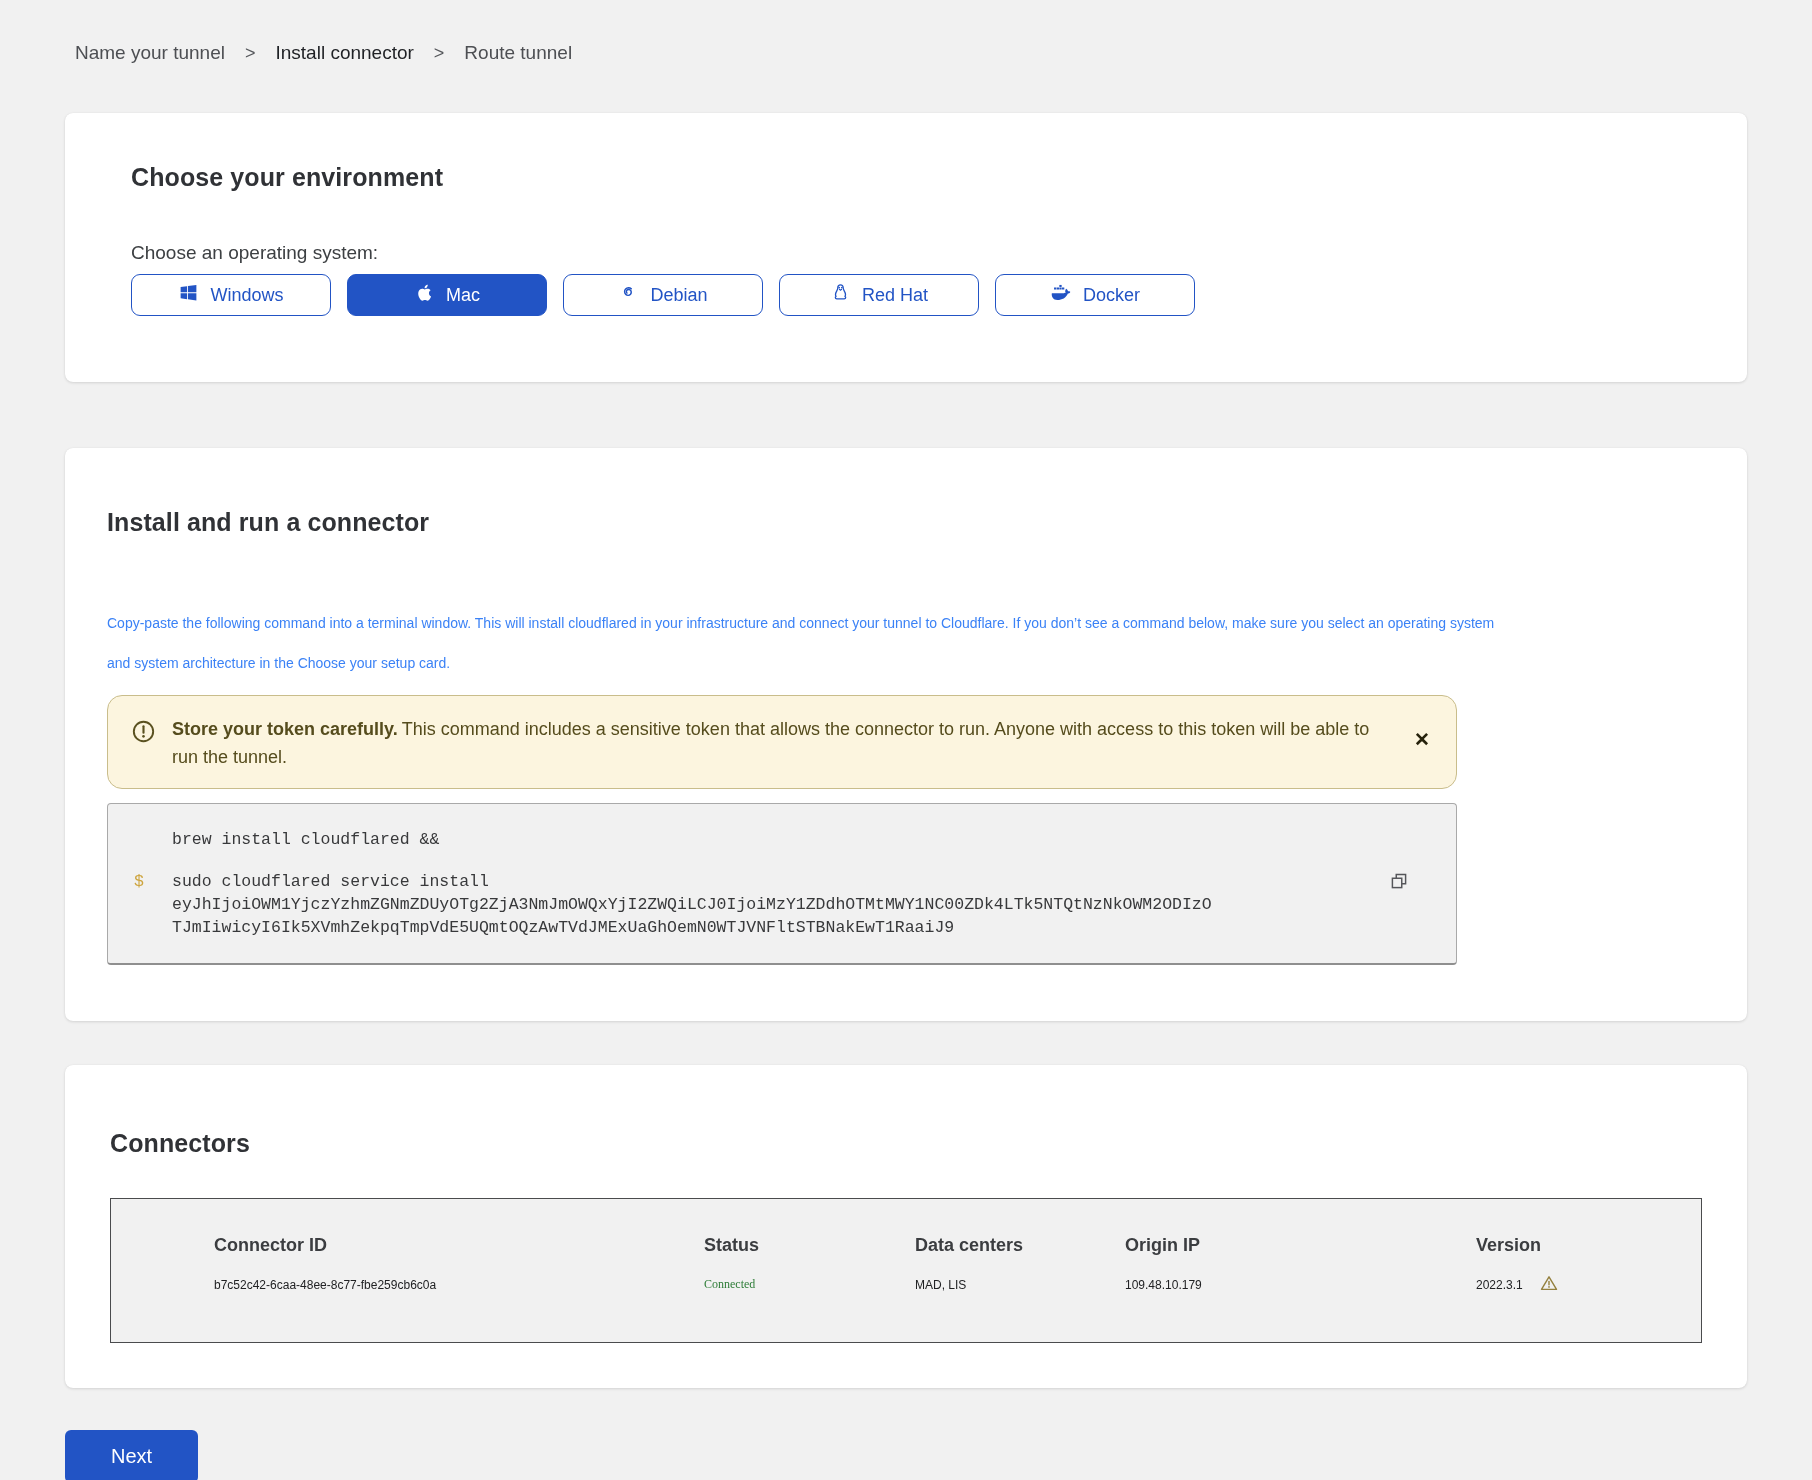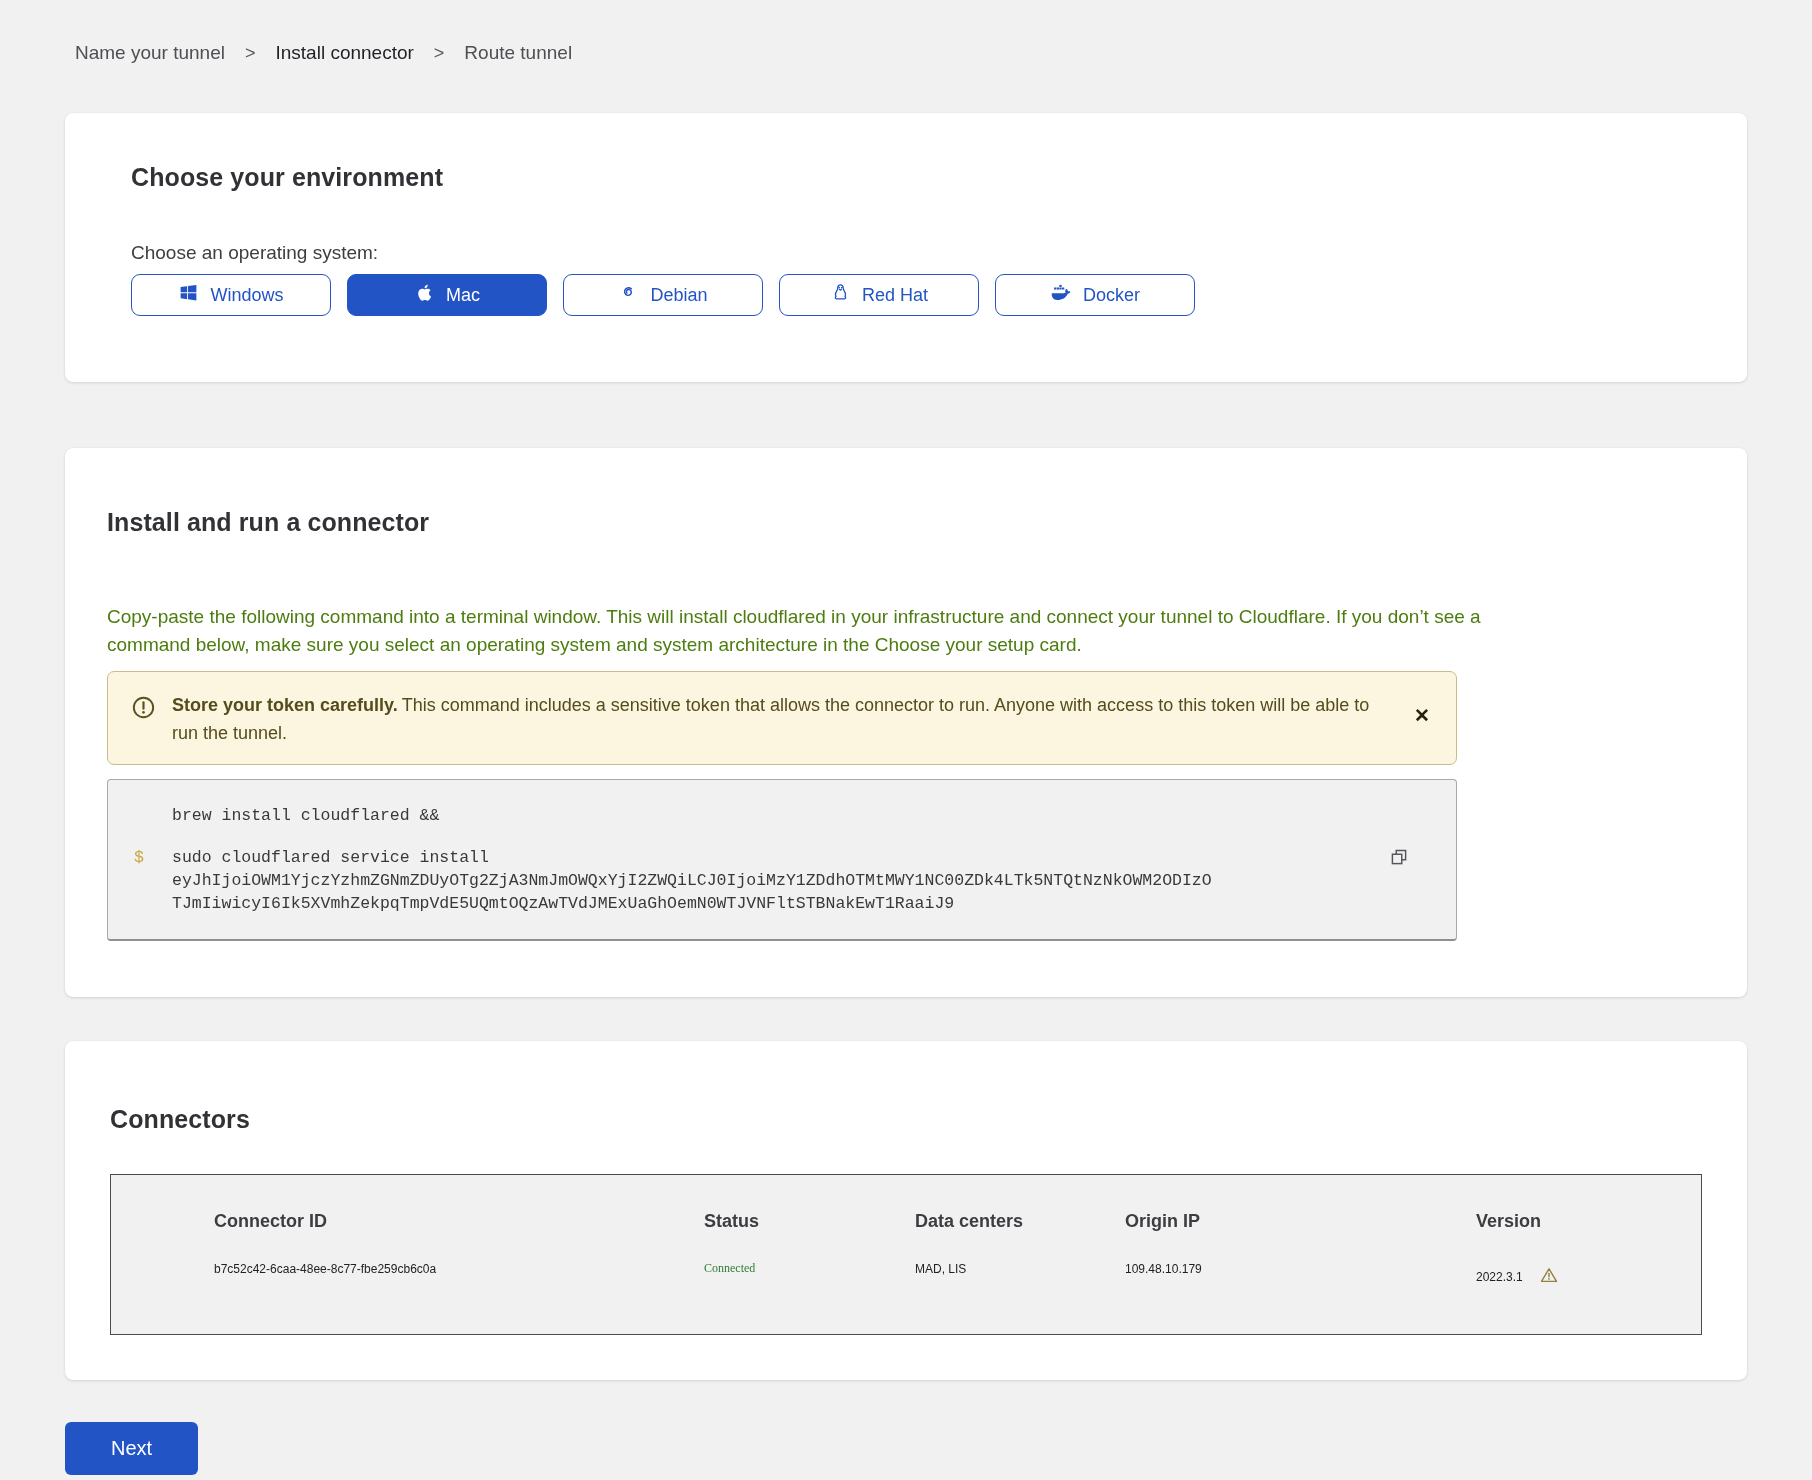--- a/index.html
+++ b/index.html
@@ -39,29 +39,29 @@
     color:#2254c5;
     font-size:18px;
     font-family:"Liberation Sans", sans-serif;
     cursor:pointer;
   }
   .os-btn svg { flex:0 0 auto; }
   .os-btn.selected { background:#2254c5; color:#ffffff; }
 
   
   .card-install { margin-top:66px; padding:60px 42px 56px 42px; }
-  .install-desc { margin-top:66px; font-size:19px; line-height:28px; color:#4d7c0f; max-width:1400px; }
+  .install-desc { margin-top:66px; font-size:14px; line-height:40px; color:#3b82f6; max-width:1400px; }
 
   .warn-banner {
     position:relative;
     margin-top:12px;
     width:1350px;
     background:#fcf5df;
     border:1px solid #c9bd8b;
-    border-radius:7px;
+    border-radius:15px;
     padding:19px 70px 17px 64px;
     color:#554c1d;
     font-size:18px;
     line-height:28px;
   }
   .warn-icon { position:absolute; left:22px; top:22px; }
   .warn-title { font-weight:bold; }
   .warn-rest { margin-left:4px; }
   .warn-close {
     position:absolute; right:26px; top:34px;
@@ -100,21 +100,21 @@
   }
   .t-head, .t-row {
     display:grid;
     grid-template-columns:490px 211px 210px 351px 1fr;
     padding-left:103px;
     align-items:center;
   }
   .t-head { padding-top:36px; font-weight:bold; font-size:18px; color:#3b3d40; }
   .t-row  { padding-top:17px; padding-bottom:46px; font-size:12px; color:#212224; }
   .status-connected { color:#2e7d38;font-family:Liberation Serif, serif; }
-  .version-cell { display:flex; align-items:center; gap:16px;margin-top:16px; }
+  .version-cell { display:flex; align-items:center; gap:16px; }
 
   
   .next-btn {
     margin:42px 0 0 0;
     width:133px; height:53px;
     background:#2254c5; color:#ffffff;
     font-size:20px; font-family:"Liberation Sans", sans-serif;
     border:none; border-radius:6px; cursor:pointer;
   }
 </style>

